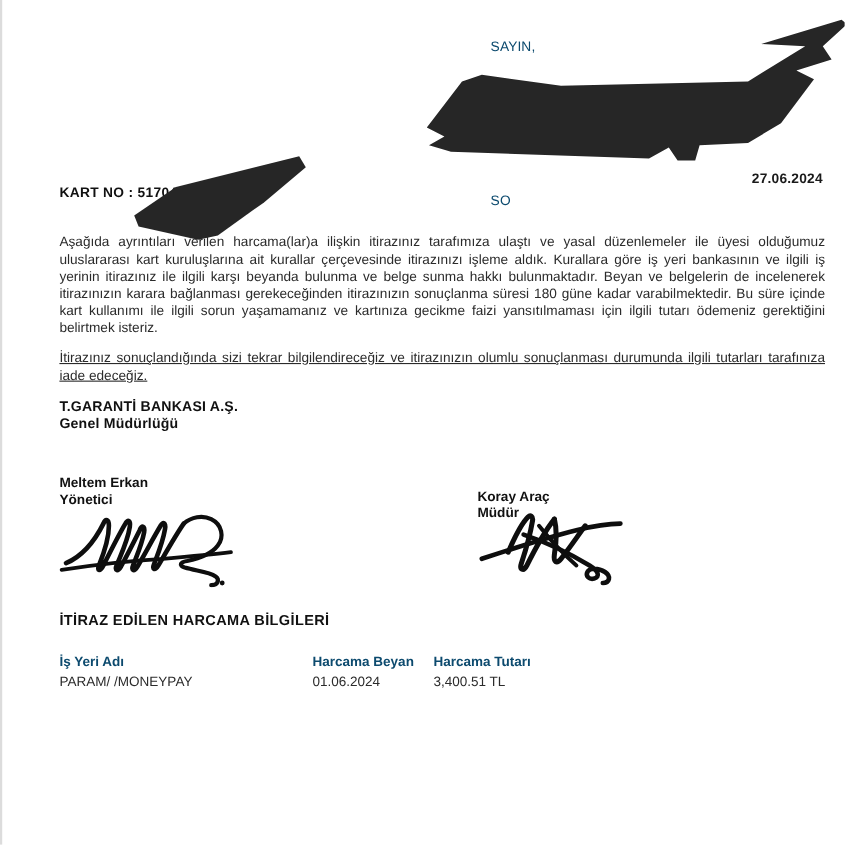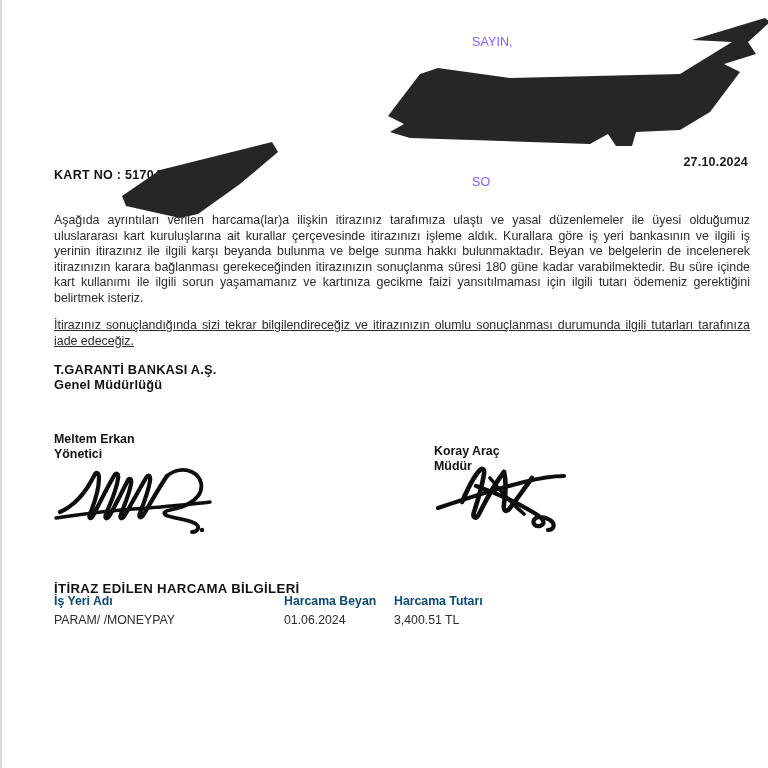--- a/index.html
+++ b/index.html
@@ -16,26 +16,26 @@
     overflow: hidden;
     font-family: "Liberation Sans", sans-serif;
     color: #1a1a1a;
     border-left: 2px solid #dcdcdc;
     box-sizing: border-box;
   }
 
   
   .addressee {
     position: absolute;
-    left: 470px;
+    left: 444px;
     top: 4px;
     font-size: 12.5px;
     line-height: 15.5px;
     letter-spacing: 0.1px;
-    color: #8b5cf6;
+    color: #0c4a6e;
     white-space: pre;
   }
   .addressee div { white-space: pre; }
 
   
   .redaction {
     position: absolute;
     background: #262626;
     pointer-events: none;
   }
@@ -109,21 +109,20 @@
 
   
   .section-title {
     position: absolute;
     left: 52px;
     top: 556px;
     font-size: 13.2px;
     font-weight: bold;
     letter-spacing: 0.35px;
     color: #111;
-    margin-top: 25px;
   }
   .txn-table {
     position: absolute;
     left: 52px;
     top: 594px;
     border-collapse: collapse;
     font-size: 12.3px;
     color: #222;
   }
   .txn-table th {
@@ -179,21 +178,21 @@
         L 330,100
         L 360,60
         L 344,52
         L 376,42
         L 368,30
         L 390,10
         Z"></path>
     </svg>
   </div>
 
-  <div class="doc-date">27.10.2024</div>
+  <div class="doc-date">27.06.2024</div>
 
   <div class="card-no">KART NO : 51704</div>
 
   <div class="redaction" style="left:118px; top:140px; width:230px; height:100px; background:none;">
     <svg width="230" height="100" viewBox="0 0 230 100" aria-hidden="true">
       <path fill="#262626" d="
         M 152,2
         L 40,30
         L 2,56
         L 6,66

